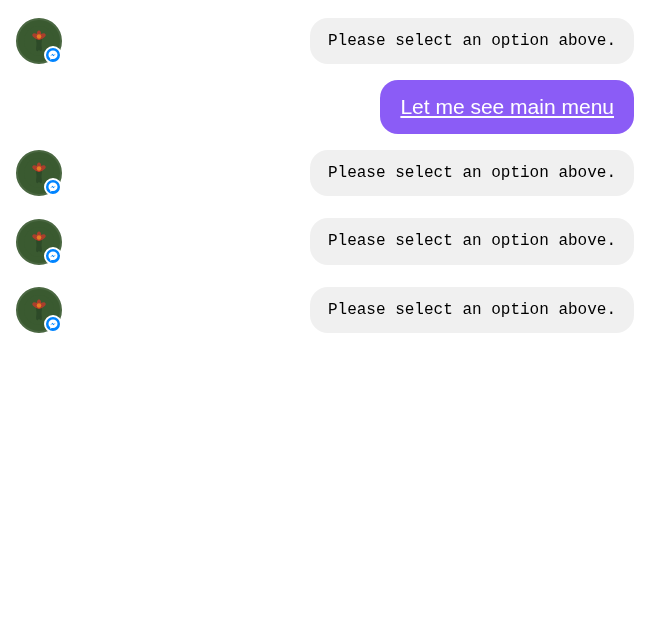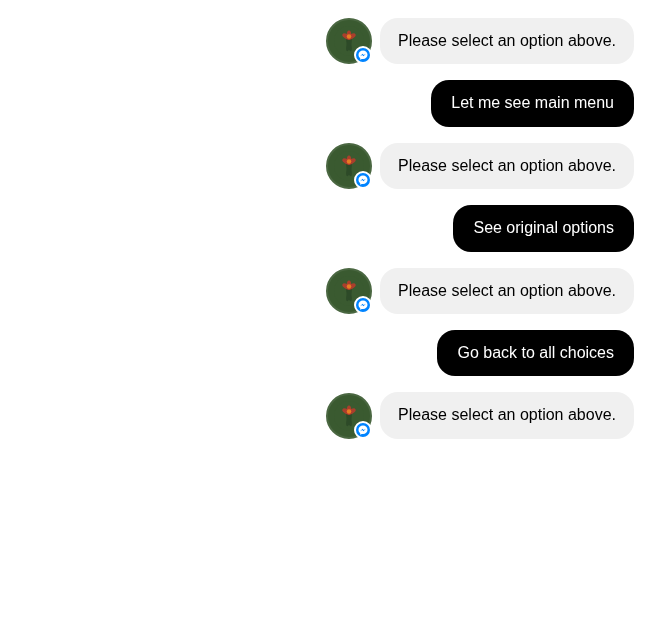--- a/index.html
+++ b/index.html
@@ -15,21 +15,22 @@
       gap: 0;
     }
 
     .message-row {
       display: flex;
       align-items: flex-end;
       margin-bottom: 10px;
     }
 
     .message-row.bot {
-      justify-content: flex-end;
+      justify-content: space-between;
+      font-family: Liberation Mono, monospace;
     }
 
     .message-row.user {
       justify-content: flex-end;
     }
 
     
     .avatar-wrap {
       position: relative;
       width: 46px;
@@ -81,27 +82,28 @@
       border-radius: 18px;
       padding: 12px 18px;
       font-size: 16px;
       color: #000;
       max-width: 380px;
       line-height: 1.4;
     }
 
     
     .user-bubble {
-      background: #000000;
+      background: #8b5cf6;
       border-radius: 18px;
       padding: 12px 20px;
-      font-size: 16px;
+      font-size: 21px;
       color: #fff;
       max-width: 340px;
       line-height: 1.4;
+      text-decoration: underline;
     }
 
     .spacer {
       height: 6px;
     }
   </style>
 </head>
 <body>
 
 <div id="chat-container" style="display: flex; flex-direction: column; gap: 0px;">
@@ -158,55 +160,49 @@
         <div class="messenger-badge">
           <svg viewBox="0 0 20 20" xmlns="http://www.w3.org/2000/svg">
             <path d="M10 1C5.03 1 1 4.8 1 9.5c0 2.7 1.3 5.1 3.4 6.7v3.3l3.1-1.7c.8.2 1.6.3 2.5.3 4.97 0 9-3.8 9-8.6S14.97 1 10 1zm.9 11.6l-2.3-2.4-4.4 2.4 4.9-5.2 2.3 2.4 4.4-2.4-4.9 5.2z" fill="white"></path>
           </svg>
         </div>
       </div>
 
         <div class="bot-bubble">Please select an option above.</div>
       </div>
     <div class="spacer"></div>
-    <div class="message-row user">
-        <div class="user-bubble">See original options</div>
-      </div>
-    <div class="spacer"></div>
-    <div class="message-row bot">
-
-      <div class="avatar-wrap">
-        <div class="avatar-circle">
-          <svg viewBox="0 0 40 40" xmlns="http://www.w3.org/2000/svg">
-
-            <circle cx="20" cy="20" r="20" fill="#3a5a30"></circle>
-
-            <ellipse cx="20" cy="24" rx="3" ry="10" fill="#2d4a28" transform="rotate(-15 20 24)"></ellipse>
-            <ellipse cx="20" cy="24" rx="3" ry="10" fill="#2d4a28" transform="rotate(15 20 24)"></ellipse>
-
-            <ellipse cx="20" cy="12" rx="3" ry="6" fill="#c0392b" opacity="0.85"></ellipse>
-            <ellipse cx="20" cy="12" rx="3" ry="6" fill="#c0392b" opacity="0.85" transform="rotate(60 20 16)"></ellipse>
-            <ellipse cx="20" cy="12" rx="3" ry="6" fill="#c0392b" opacity="0.85" transform="rotate(-60 20 16)"></ellipse>
-
-            <circle cx="20" cy="14" r="3" fill="#e67e22"></circle>
-          </svg>
-        </div>
-        <div class="messenger-badge">
-          <svg viewBox="0 0 20 20" xmlns="http://www.w3.org/2000/svg">
-            <path d="M10 1C5.03 1 1 4.8 1 9.5c0 2.7 1.3 5.1 3.4 6.7v3.3l3.1-1.7c.8.2 1.6.3 2.5.3 4.97 0 9-3.8 9-8.6S14.97 1 10 1zm.9 11.6l-2.3-2.4-4.4 2.4 4.9-5.2 2.3 2.4 4.4-2.4-4.9 5.2z" fill="white"></path>
-          </svg>
-        </div>
-      </div>
-
-        <div class="bot-bubble">Please select an option above.</div>
-      </div>
-    <div class="spacer"></div>
-    <div class="message-row user">
-        <div class="user-bubble">Go back to all choices</div>
-      </div>
+    <div class="spacer"></div>
+    <div class="message-row bot">
+
+      <div class="avatar-wrap">
+        <div class="avatar-circle">
+          <svg viewBox="0 0 40 40" xmlns="http://www.w3.org/2000/svg">
+
+            <circle cx="20" cy="20" r="20" fill="#3a5a30"></circle>
+
+            <ellipse cx="20" cy="24" rx="3" ry="10" fill="#2d4a28" transform="rotate(-15 20 24)"></ellipse>
+            <ellipse cx="20" cy="24" rx="3" ry="10" fill="#2d4a28" transform="rotate(15 20 24)"></ellipse>
+
+            <ellipse cx="20" cy="12" rx="3" ry="6" fill="#c0392b" opacity="0.85"></ellipse>
+            <ellipse cx="20" cy="12" rx="3" ry="6" fill="#c0392b" opacity="0.85" transform="rotate(60 20 16)"></ellipse>
+            <ellipse cx="20" cy="12" rx="3" ry="6" fill="#c0392b" opacity="0.85" transform="rotate(-60 20 16)"></ellipse>
+
+            <circle cx="20" cy="14" r="3" fill="#e67e22"></circle>
+          </svg>
+        </div>
+        <div class="messenger-badge">
+          <svg viewBox="0 0 20 20" xmlns="http://www.w3.org/2000/svg">
+            <path d="M10 1C5.03 1 1 4.8 1 9.5c0 2.7 1.3 5.1 3.4 6.7v3.3l3.1-1.7c.8.2 1.6.3 2.5.3 4.97 0 9-3.8 9-8.6S14.97 1 10 1zm.9 11.6l-2.3-2.4-4.4 2.4 4.9-5.2 2.3 2.4 4.4-2.4-4.9 5.2z" fill="white"></path>
+          </svg>
+        </div>
+      </div>
+
+        <div class="bot-bubble">Please select an option above.</div>
+      </div>
+    <div class="spacer"></div>
     <div class="spacer"></div>
     <div class="message-row bot">
 
       <div class="avatar-wrap">
         <div class="avatar-circle">
           <svg viewBox="0 0 40 40" xmlns="http://www.w3.org/2000/svg">
 
             <circle cx="20" cy="20" r="20" fill="#3a5a30"></circle>
 
             <ellipse cx="20" cy="24" rx="3" ry="10" fill="#2d4a28" transform="rotate(-15 20 24)"></ellipse>

